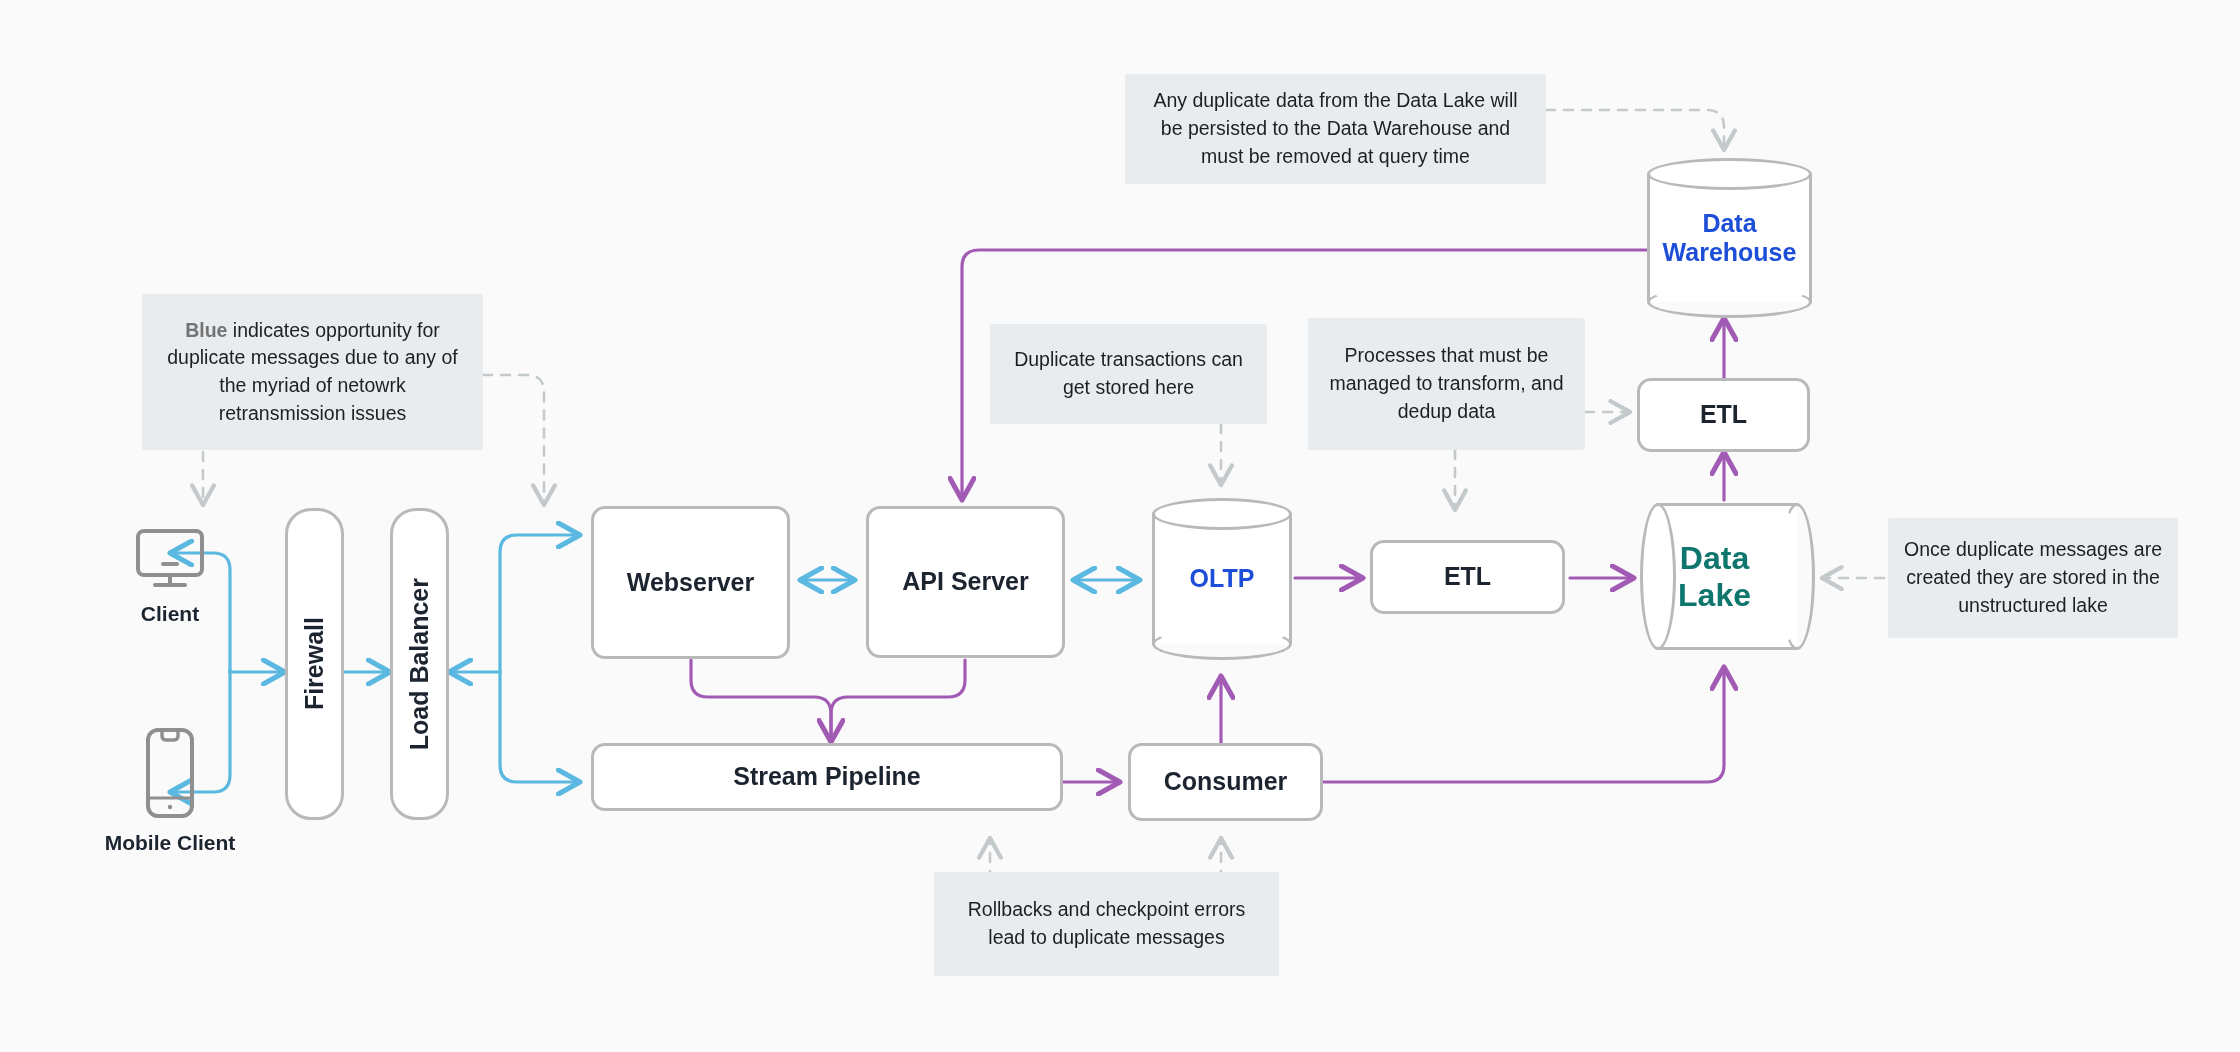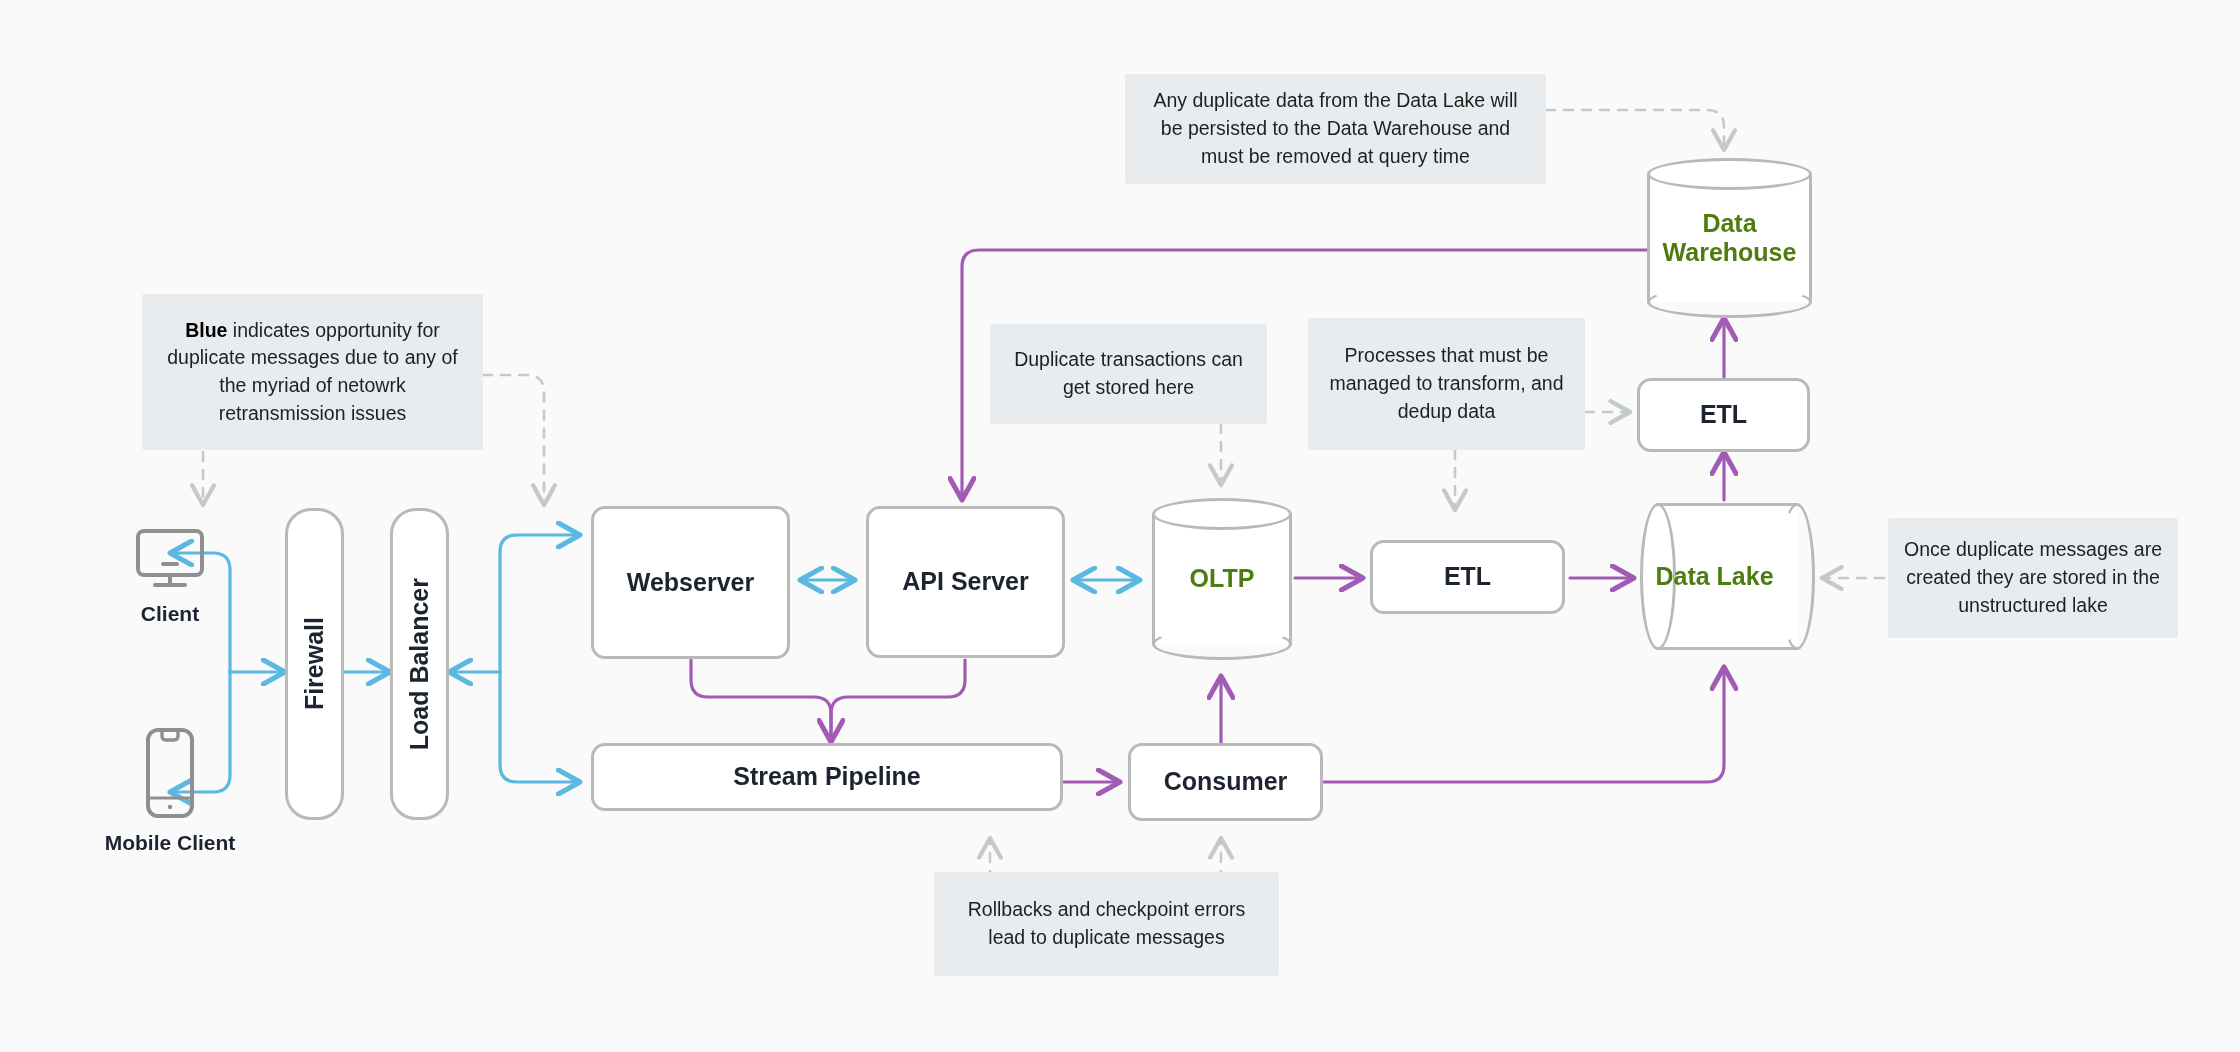--- a/index.html
+++ b/index.html
@@ -79,21 +79,21 @@
   .cyl-v .cap.top { top: 0; }
   .cyl-v .cap.bot { bottom: 0; background: transparent; border-top-color: transparent; }
   .cyl-v .txt {
     position: absolute;
     left: 0; right: 0; top: 0; bottom: 0;
     display: flex; align-items: center; justify-content: center;
     text-align: center;
     font-weight: bold;
     font-size: 25px;
     line-height: 1.18;
-    color: #4d7c0f;
+    color: #1d4ed8;
   }
 
   .cyl-h {
     position: absolute;
     z-index: 3;
   }
   .cyl-h .body {
     position: absolute;
     top: 0; bottom: 0;
     left: 18px; right: 18px;
@@ -112,41 +112,41 @@
     box-sizing: border-box;
   }
   .cyl-h .cap.left { left: 0; }
   .cyl-h .cap.right { right: 0; background: transparent; border-left-color: transparent; }
   .cyl-h .txt {
     position: absolute;
     left: 0; right: 26px; top: 0; bottom: 0;
     display: flex; align-items: center; justify-content: center;
     text-align: center;
     font-weight: bold;
-    font-size: 25px;
-    color: #4d7c0f;
+    font-size: 32px;
+    color: #0f766e;
   }
 
   
   .note {
     position: absolute;
     box-sizing: border-box;
     background: #e8ecef;
     border-radius: 2px;
     color: #1f1f1f;
     font-size: 19.5px;
     line-height: 1.42;
     text-align: center;
     display: flex;
     align-items: center;
     justify-content: center;
     padding: 10px 16px;
     z-index: 4;
   }
-  .note .hl { color: #000000; font-weight: bold; }
+  .note .hl { color: #737373; font-weight: bold; }
 
   
   .endpoint {
     position: absolute;
     z-index: 3;
     text-align: center;
   }
   .endpoint .cap-label {
     font-weight: bold;
     font-size: 21px;

